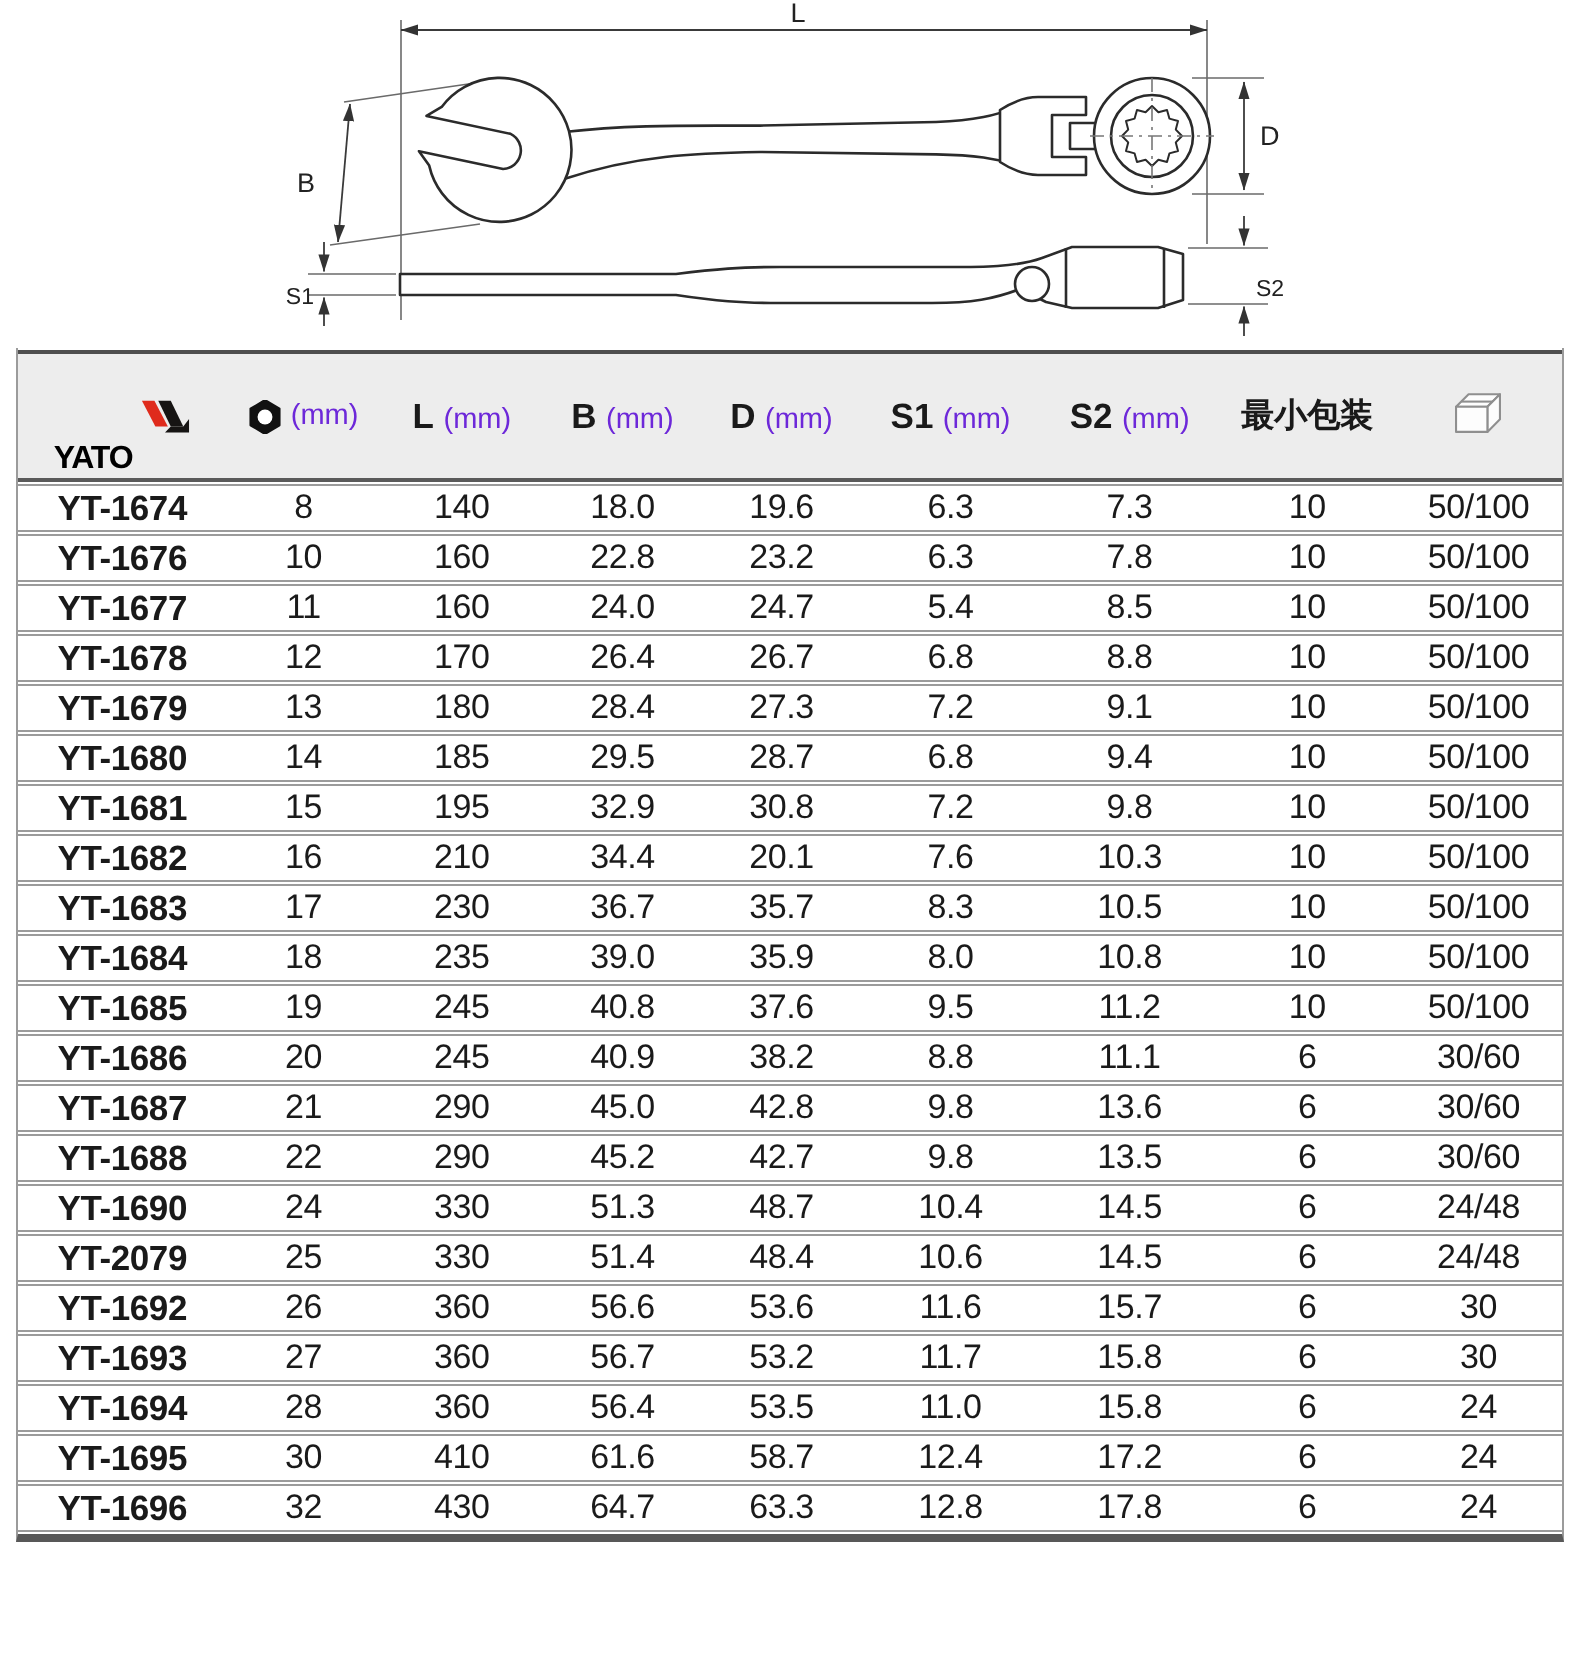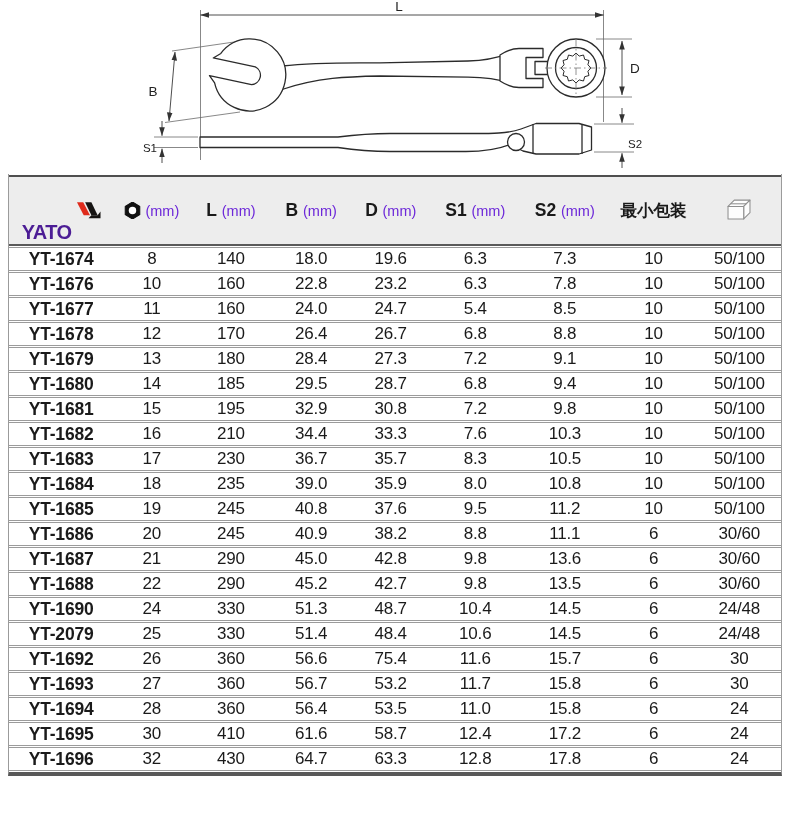--- a/index.html
+++ b/index.html
@@ -42,23 +42,23 @@
     letter-spacing: -0.2px;
     white-space: nowrap;
   }
   .spec-table tbody td.model { font-weight: bold; font-size: 17.5px; }
   .hd-flex { display: flex; align-items: center; justify-content: center; gap: 4px; }
   .hd-letter { font-weight: bold; font-size: 17.5px; }
   .hd-unit { font-weight: normal; font-size: 14.5px; color: #6d28d9; }
   .hd-cjk { font-weight: bold; font-size: 16.5px; }
   .logo-text {
     font-weight: bold;
-    font-size: 20px;
+    font-size: 16px;
     letter-spacing: -0.5px;
-    color: #4c1d95;
+    color: #000000;
     margin-top: 44px;
   }
   
   .c1 { width: 13.5%; } .c2 { width: 10%; } .c3 { width: 10.5%; }
   .c4 { width: 10.3%; } .c5 { width: 10.3%; } .c6 { width: 11.6%; }
   .c7 { width: 11.6%; } .c8 { width: 11.4%; } .c9 { width: 10.8%; }
 </style>
 </head>
 <body>
 
@@ -285,21 +285,21 @@
     <td>9.8</td>
     <td>10</td>
     <td>50/100</td>
   </tr>
 
   <tr>
     <td class="model">YT-1682</td>
     <td>16</td>
     <td>210</td>
     <td>34.4</td>
-    <td>33.3</td>
+    <td>20.1</td>
     <td>7.6</td>
     <td>10.3</td>
     <td>10</td>
     <td>50/100</td>
   </tr>
 
   <tr>
     <td class="model">YT-1683</td>
     <td>17</td>
     <td>230</td>
@@ -394,21 +394,21 @@
     <td>14.5</td>
     <td>6</td>
     <td>24/48</td>
   </tr>
 
   <tr>
     <td class="model">YT-1692</td>
     <td>26</td>
     <td>360</td>
     <td>56.6</td>
-    <td>75.4</td>
+    <td>53.6</td>
     <td>11.6</td>
     <td>15.7</td>
     <td>6</td>
     <td>30</td>
   </tr>
 
   <tr>
     <td class="model">YT-1693</td>
     <td>27</td>
     <td>360</td>

